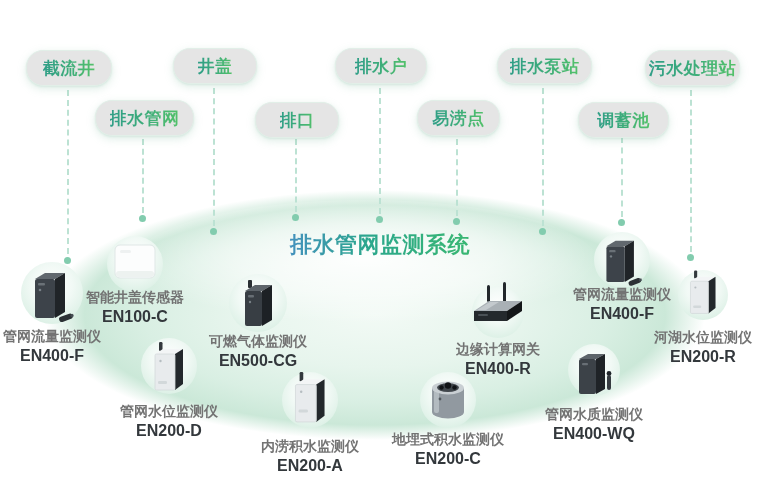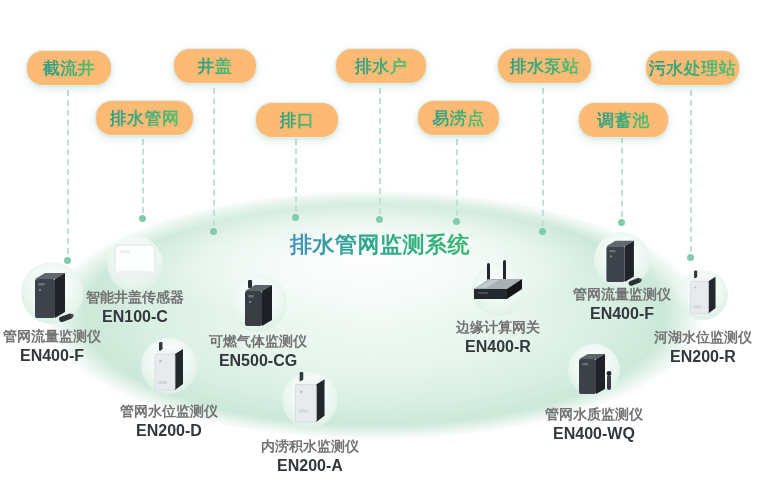--- a/index.html
+++ b/index.html
@@ -7,21 +7,21 @@
          font-family:"Liberation Sans",sans-serif;}
 
   
   .ellipse-bg{position:absolute;left:45px;top:190px;width:660px;height:250px;border-radius:50%;
     background:radial-gradient(50% 50% at 50% 50%,
       #f2faf5 0%, #e7f5ed 42%, #d9efe3 70%, #cbe8d8 88%, rgba(203,232,216,0) 100%);}
   .ellipse-sheen{position:absolute;left:130px;top:200px;width:470px;height:130px;border-radius:50%;
     background:radial-gradient(50% 50% at 50% 45%, rgba(255,255,255,0.95) 0%, rgba(255,255,255,0.55) 55%, rgba(255,255,255,0) 100%);}
 
   
-  .tag{position:absolute;height:34px;background:#fdba74;border:1px solid #e2efe8;border-radius:17px;
+  .tag{position:absolute;height:34px;background:#e5e5e5;border:1px solid #e2efe8;border-radius:17px;
        display:flex;align-items:center;justify-content:center;
        box-shadow:0 3px 8px rgba(140,195,170,0.28), 0 1px 2px rgba(140,195,170,0.18);cursor:pointer;}
   .tag-text{font-size:17px;font-weight:700;letter-spacing:0.5px;
        background:linear-gradient(90deg,#2f9e87 0%,#3fae79 55%,#54c26a 100%);
        -webkit-background-clip:text;background-clip:text;color:transparent;}
 
   
   .connector{position:absolute;width:0;border-left:2px dashed #bce2d3;}
   .cdot{position:absolute;width:7px;height:7px;border-radius:50%;background:#82ccae;}
 
@@ -172,37 +172,54 @@
       <circle cx="10.5" cy="21" r="1.2" fill="#b6bdc1"></circle>
       <rect x="8" y="38" width="9" height="3" rx="1.2" fill="#d2d8da"></rect>
     </svg>
     <div class="dev-label" style="top:69px">
       <div class="dev-name">内涝积水监测仪</div>
       <div class="dev-model">EN200-A</div>
     </div>
   </div>
 
 
-  <div class="device" style="left:423px;top:256px">
+  <div class="device" style="left:423px;top:278px">
     <div class="halo" style="width:52px;height:52px;top:8px"></div>
     <svg class="art" style="top:2px" width="52" height="46" viewBox="0 0 52 46">
       <rect x="15" y="5" width="3" height="17" rx="1.5" fill="#22272b"></rect>
       <rect x="31" y="2" width="3" height="20" rx="1.5" fill="#22272b"></rect>
       <polygon points="2,31 17,21 50,21 35,31" fill="#a9b0b5"></polygon>
       <polygon points="5,30 18,22 27,22 14,30" fill="#c3c9cd"></polygon>
       <polygon points="2,31 35,31 35,41 2,41" fill="#24292d"></polygon>
       <polygon points="35,41 35,31 50,21 50,31" fill="#141719"></polygon>
       <rect x="6" y="34" width="10" height="2" rx="1" fill="#4a5156"></rect>
     </svg>
     <div class="dev-label" style="top:62px">
       <div class="dev-name">边缘计算网关</div>
       <div class="dev-model">EN400-R</div>
     </div>
   </div>
 
+  <div class="device" style="left:373px;top:372px">
+    <div class="halo" style="width:56px;height:56px;top:0px"></div>
+    <svg class="art" style="top:2px" width="42" height="48" viewBox="0 0 42 48">
+      <path d="M5,14 L5,38 A16,6.5 0 0 0 37,38 L37,14 Z" fill="#9199a0"></path>
+      <rect x="7" y="15" width="5" height="24" rx="2" fill="#bcc3c8" opacity="0.8"></rect>
+      <ellipse cx="21" cy="14" rx="16" ry="6.5" fill="#c9cfd3"></ellipse>
+      <ellipse cx="21" cy="13.6" rx="11" ry="4.4" fill="#40464b"></ellipse>
+      <circle cx="21" cy="11.5" r="3.2" fill="#101316"></circle>
+      <circle cx="14.5" cy="13.5" r="2.2" fill="#101316"></circle>
+      <circle cx="27.5" cy="13.5" r="2.2" fill="#101316"></circle>
+      <circle cx="13" cy="25" r="1.4" fill="#50575c"></circle>
+    </svg>
+    <div class="dev-label" style="top:58px">
+      <div class="dev-name">地埋式积水监测仪</div>
+      <div class="dev-model">EN200-C</div>
+    </div>
+  </div>
 
   <div class="device" style="left:547px;top:230px">
     <div class="halo" style="width:56px;height:56px;top:2px"></div>
     <svg class="art" style="top:4px" width="44" height="54" viewBox="0 0 48 58">
       <polygon points="7,13 17,7 37,7 27,13" fill="#61686e"></polygon>
       <polygon points="27,13 37,7 37,46 27,52" fill="#202428"></polygon>
       <rect x="7" y="13" width="20" height="39" rx="2" fill="#3d434a"></rect>
       <rect x="10" y="17" width="7" height="2.5" rx="1" fill="#6a7177"></rect>
       <circle cx="12" cy="24" r="1.3" fill="#788087"></circle>
       <g transform="rotate(-20 38 52)">

